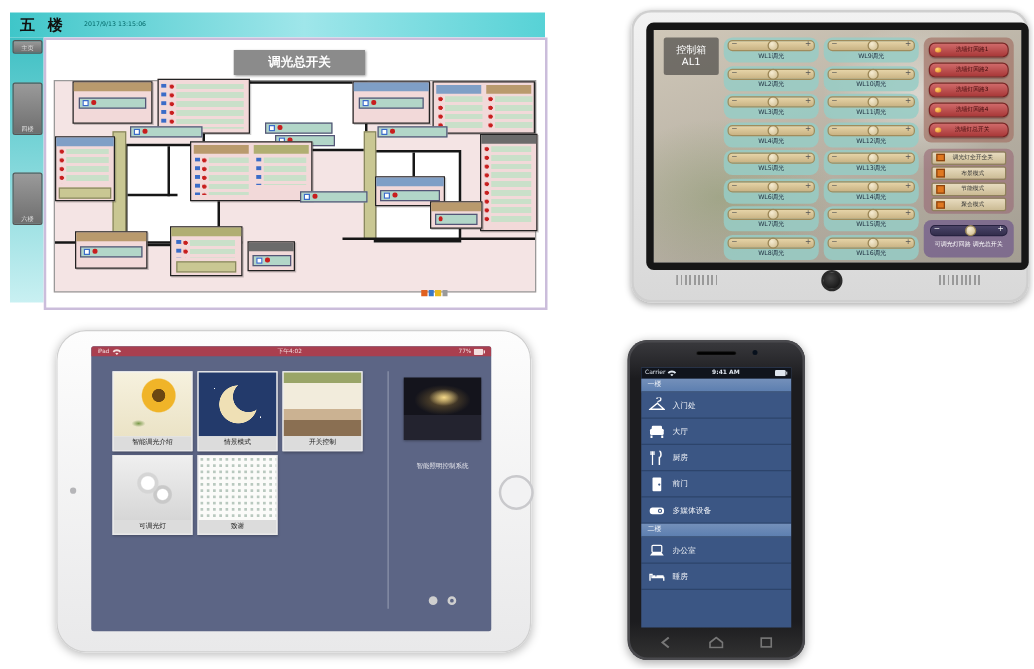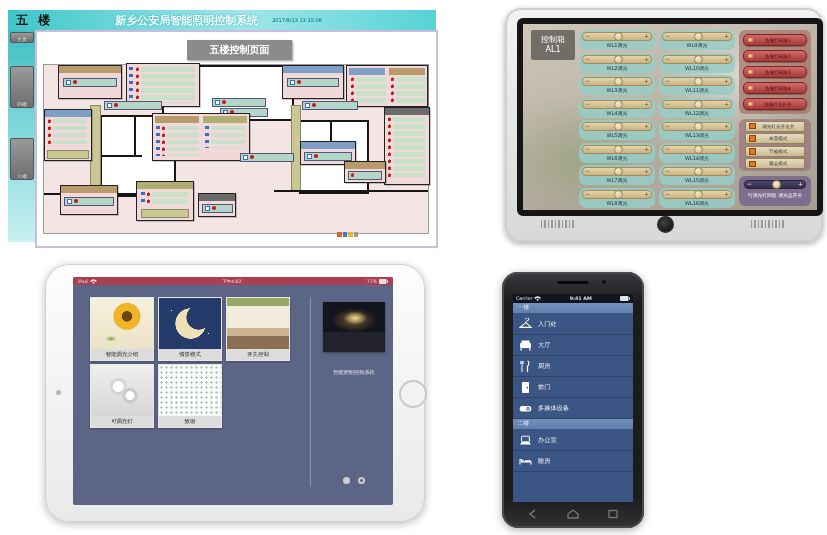--- a/index.html
+++ b/index.html
@@ -103,30 +103,29 @@
   .ph-nav{left:11px;top:234px;width:120px;height:16px;display:flex;align-items:center;justify-content:space-around;}
 </style>
 </head>
 <body>
 
 <div class="stage">
 
   <div class="abs win">
     <div class="abs win-titlebar">
       <span class="win-floor">五 楼</span>
-      <span class="win-title">新乡公安局智能照明控制系统</span>
       <span class="win-time">2017/9/13 13:15:06</span>
     </div>
     <div class="abs win-side">
       <div class="abs side-btn" style="left:2px;top:2px;width:22px;height:9px;">主页</div>
       <div class="abs side-btn" style="left:2px;top:36px;width:22px;height:40px;">四楼</div>
       <div class="abs side-btn" style="left:2px;top:108px;width:22px;height:40px;">六楼</div>
     </div>
     <div class="abs win-canvas">
-      <div class="abs page-header">五楼控制页面</div>
+      <div class="abs page-header">调光总开关</div>
 
       <div class="abs plan">
 
         <div class="abs room" style="left:118px;top:0;width:128px;height:52px;"></div>
         <div class="abs room" style="left:56px;top:50px;width:72px;height:78px;"></div>
         <div class="abs wall" style="left:90px;top:52px;width:2px;height:40px;"></div>
         <div class="abs wall" style="left:58px;top:90px;width:40px;height:2px;"></div>
         <div class="abs room" style="left:255px;top:55px;width:66px;height:70px;"></div>
         <div class="abs wall" style="left:286px;top:57px;width:2px;height:34px;"></div>
         <div class="abs khaki" style="left:46px;top:40px;width:9px;height:88px;"></div>

